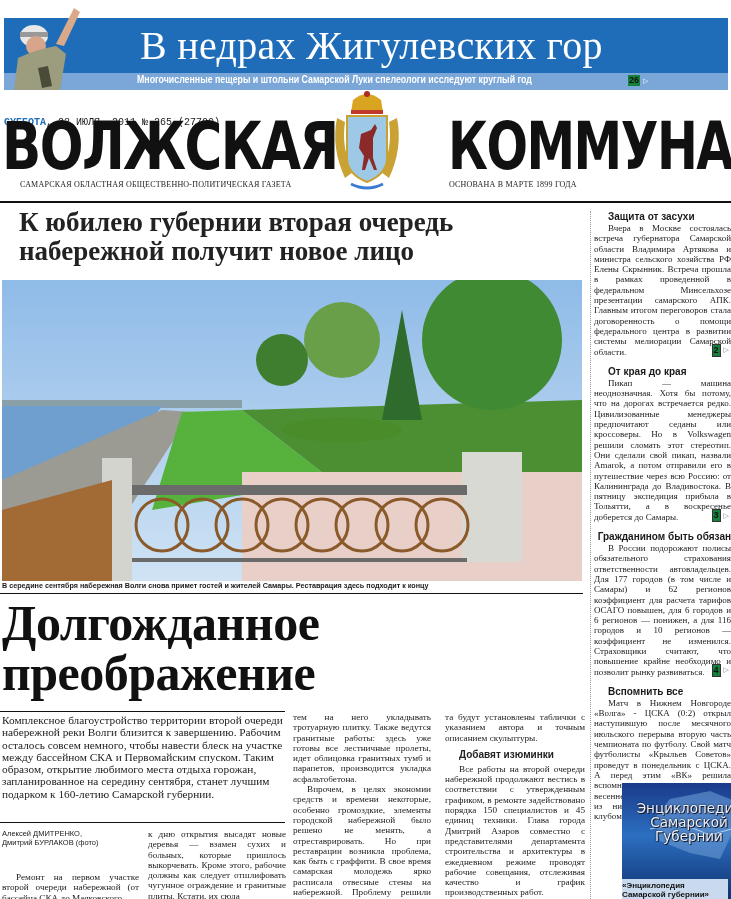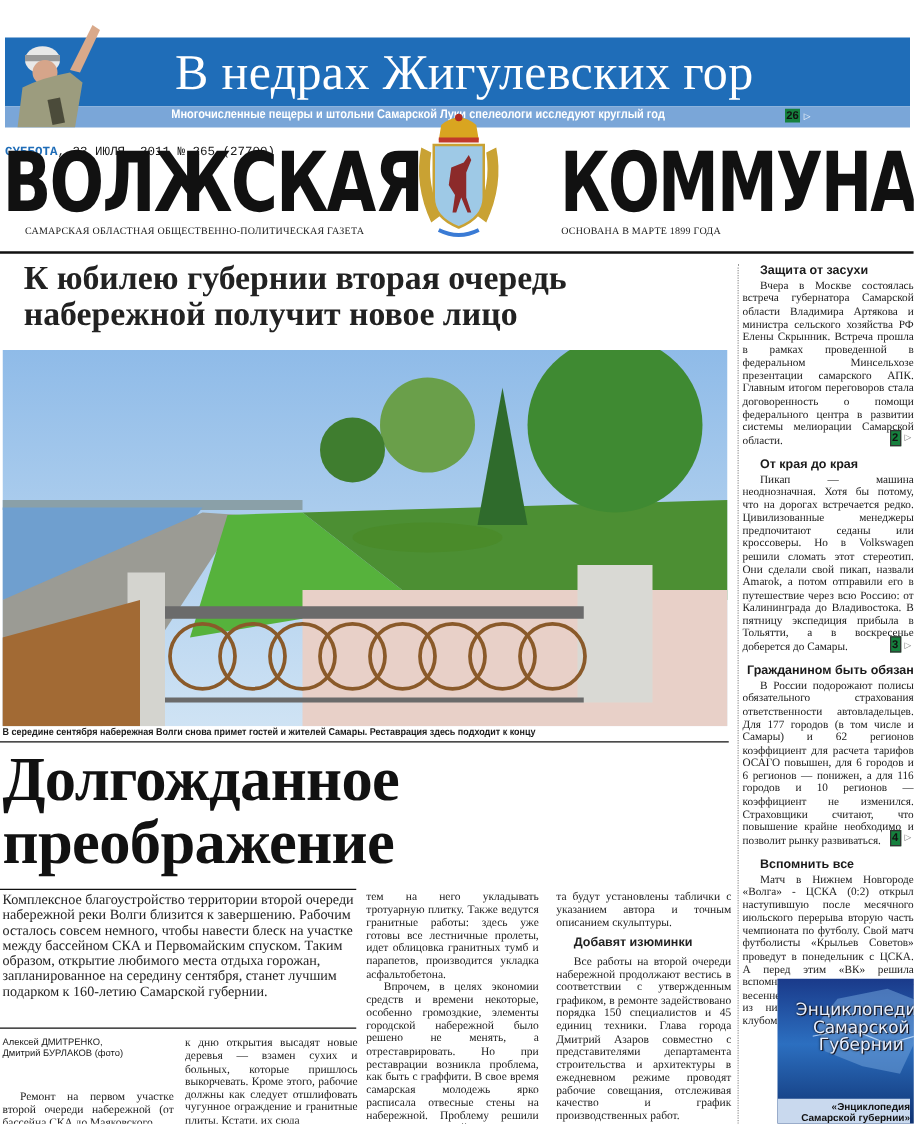--- a/index.html
+++ b/index.html
@@ -1,20 +1,20 @@
 <!DOCTYPE html>
 <html><head>
 <meta charset="utf-8">
 <style>
   * { box-sizing: border-box; margin: 0; padding: 0; }
   html, body { width: 731px; height: 899px; overflow: hidden; background: #fff; }
   body { position: relative; font-family: "Liberation Serif", serif; color: #1a1a1a; }
 
   
-  .banner { position: absolute; left: 0; top: 16px; width: 731px; height: 74px; }
+  .banner { position: absolute; left: 0; top: 4px; width: 731px; height: 74px; }
   .banner-main { position: absolute; left: 4px; top: 14px; width: 724px; height: 55px; background: #1f6db8; }
   .banner-sub { position: absolute; left: 4px; top: 69px; width: 724px; height: 17px; background: #7aa6d8; }
   .banner-title { position: absolute; left: 140px; top: 18px; font-family: "Liberation Serif", serif; font-size: 40px; color: #fff; letter-spacing: 0.3px; white-space: nowrap; }
   .banner-subtitle { position: absolute; left: 137px; top: 70px; font-family: "Liberation Sans", sans-serif; font-weight: bold; font-size: 10px; color: #fff; white-space: nowrap; transform: scaleX(0.88); transform-origin: left; }
   .page-ref { position: absolute; display: flex; align-items: center; gap: 3px; }
   .page-num { border: 1px solid #333; background: #15803d; font-family: "Liberation Sans", sans-serif; font-weight: bold; font-size: 9px; padding: 0 1px; line-height: 11px; color: #111; }
   .page-arrow { font-size: 7px; color: #777; }
   .banner .page-ref { left: 628px; top: 71px; }
   .banner .page-num { border: none; }
   .banner .page-arrow { color: #fff; }
@@ -63,21 +63,21 @@
   
   .sidebar { position: absolute; left: 594px; top: 211px; width: 137px; }
   .brief { position: relative; margin-bottom: 9px; }
   .brief-title { font-family: Liberation Sans, sans-serif; font-weight: bold; font-size: 10px; margin-left: 14px; margin-bottom: 1px; white-space: nowrap; }
   .brief-title.right { margin-left: 0; text-align: right; }
   .brief .body-text { font-size: 9px; line-height: 10.3px; }
   .brief .page-ref { position: absolute; right: 2px; bottom: 0; }
   .promo { position: absolute; left: 622px; top: 783px; width: 134px; height: 116px; background: linear-gradient(180deg, #1a3a8a 0%, #2c6fc0 45%, #0f3272 100%); overflow: hidden; }
   .promo-map { position: absolute; left: 28px; top: 6px; width: 96px; height: 74px; }
   .promo-title { position: absolute; left: 0; top: 18px; width: 134px; text-align: center; font-family: "DejaVu Sans", sans-serif; font-size: 13.5px; line-height: 14px; color: #e9f0ff; text-shadow: 0 0 2px #000, 1px 1px 0 #223; }
-  .promo-band { position: absolute; left: 0; top: 96px; width: 106px; height: 20px; background: #c9d9ee; text-align: right; font-family: "Liberation Sans", sans-serif; font-weight: bold; font-size: 8px; line-height: 9px; color: #111; padding-top: 2px; }
+  .promo-band { position: absolute; left: 0; top: 96px; width: 106px; height: 20px; background: #c9d9ee; text-align: left; font-family: "Liberation Sans", sans-serif; font-weight: bold; font-size: 8px; line-height: 9px; color: #111; padding-top: 2px; }
   b.name { font-weight: normal; }
 </style>
 </head>
 <body>
 
 <div class="banner">
   <div class="banner-main"></div>
   <div class="banner-sub"></div>
   <svg class="caver" viewBox="0 0 96 84">
     <path d="M70 2 L76 6 L60 40 L52 38 Z" fill="#d9a98a"></path>

